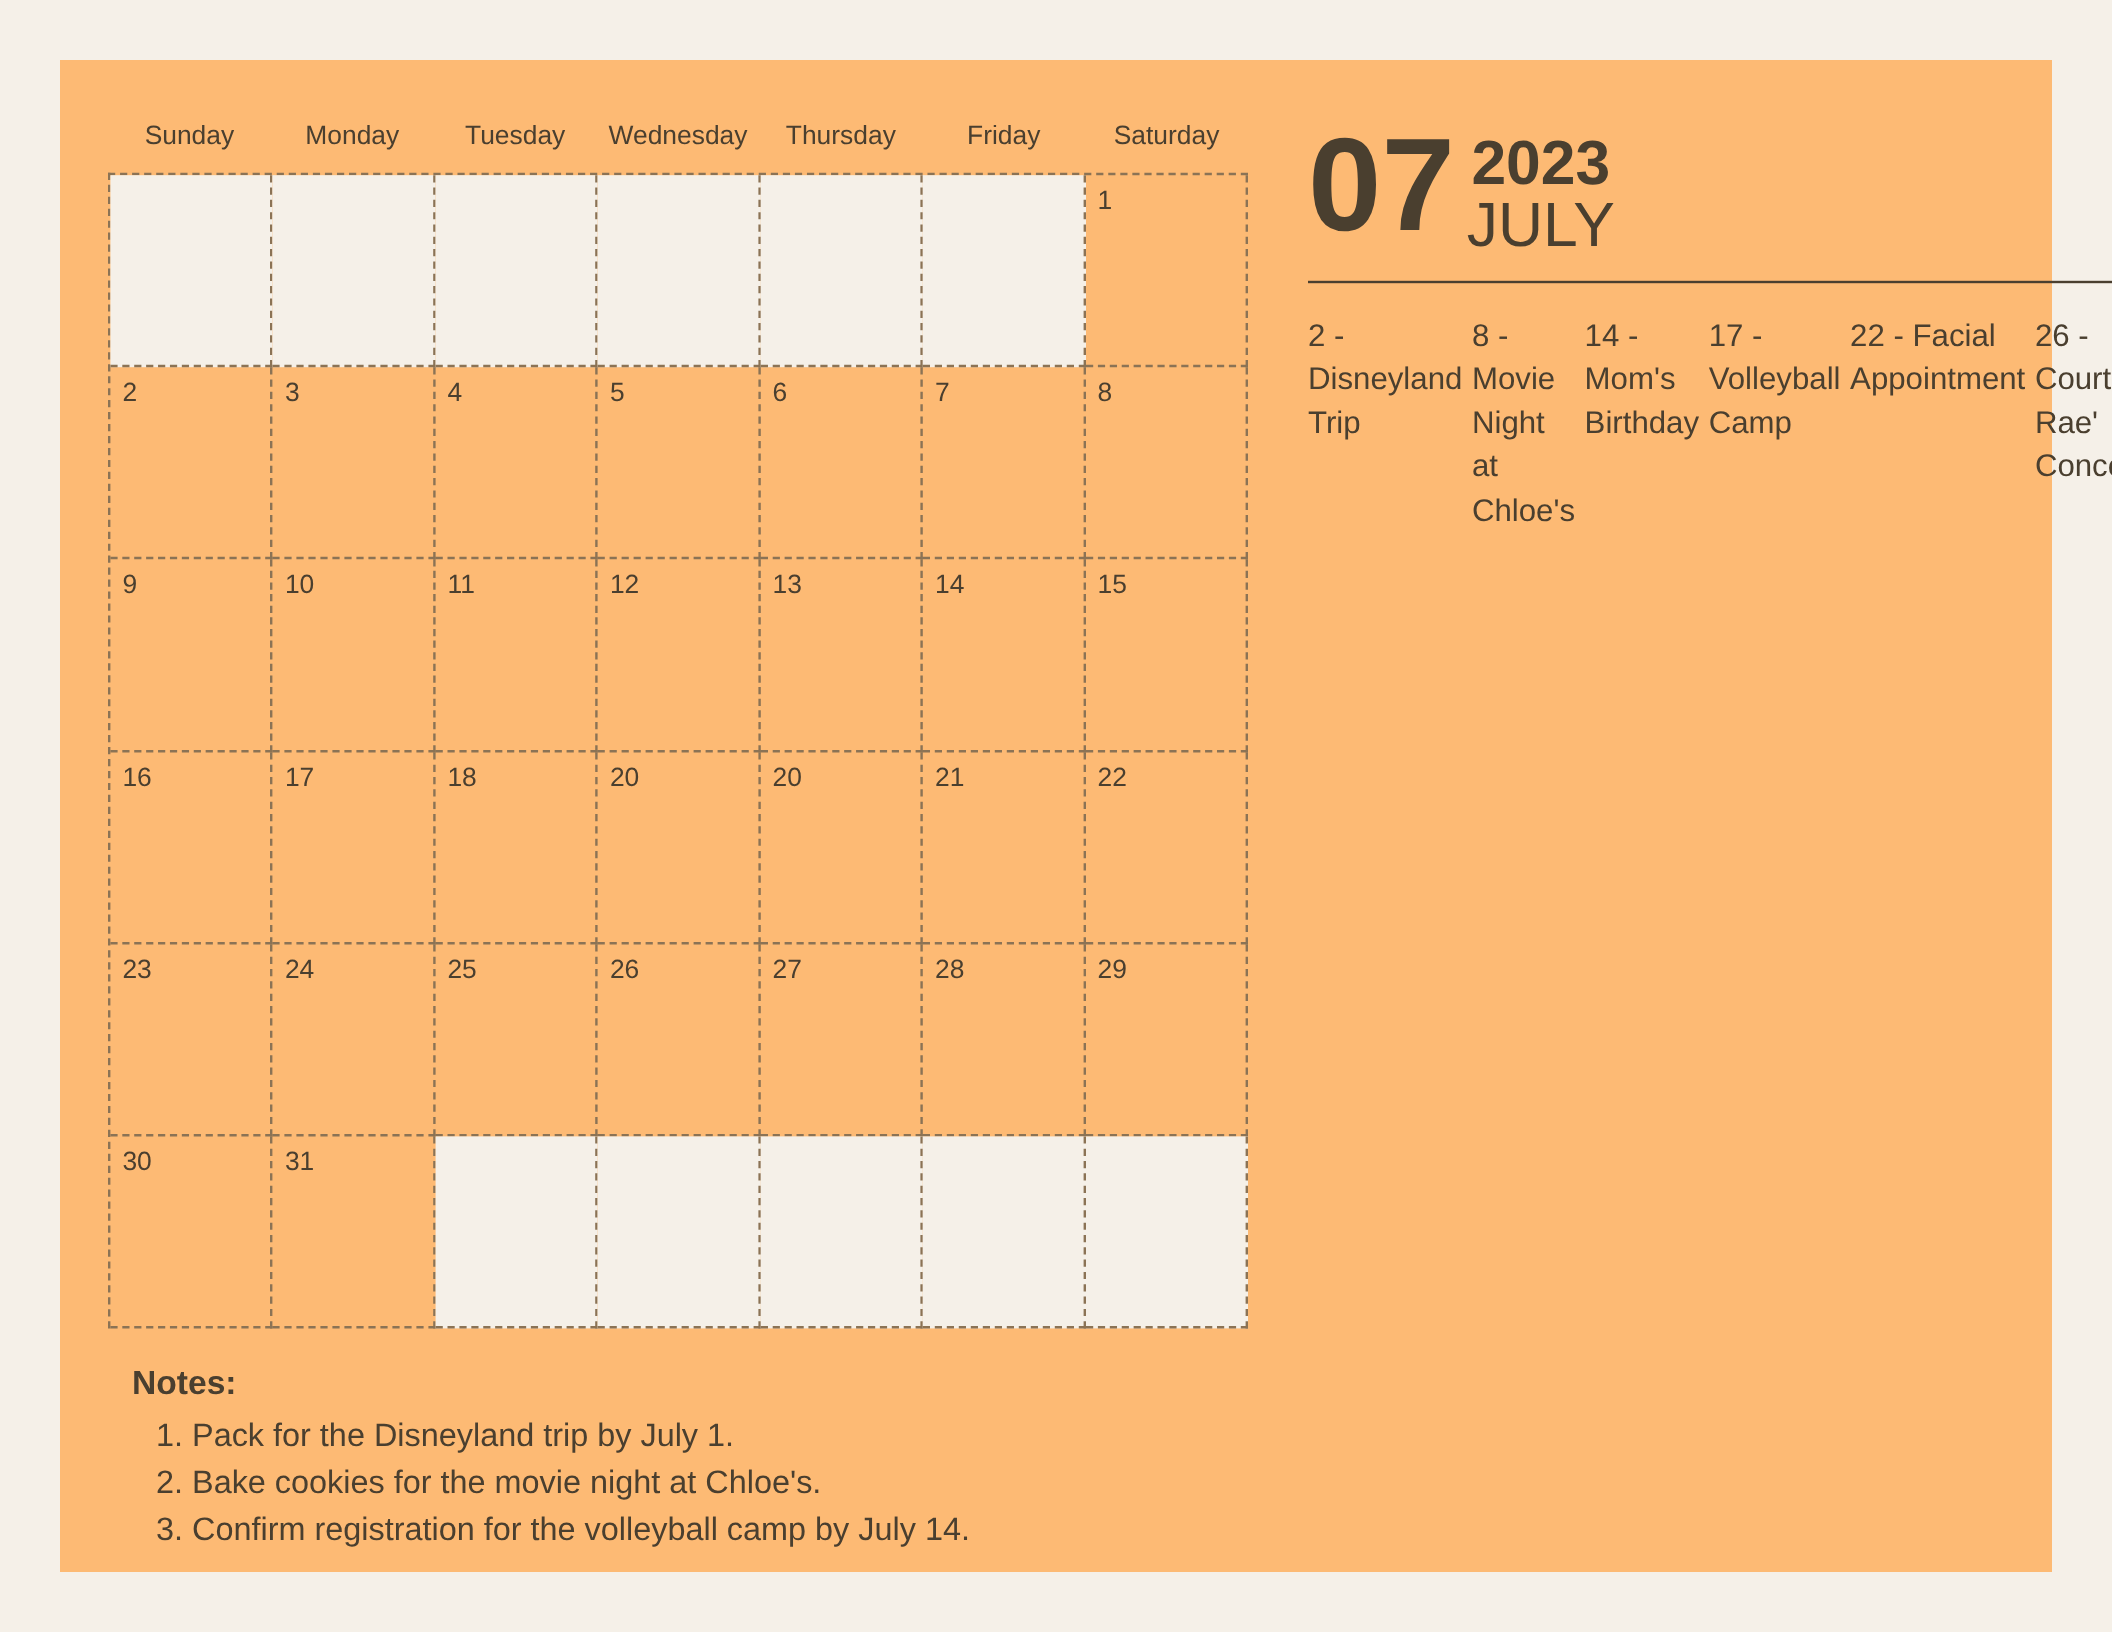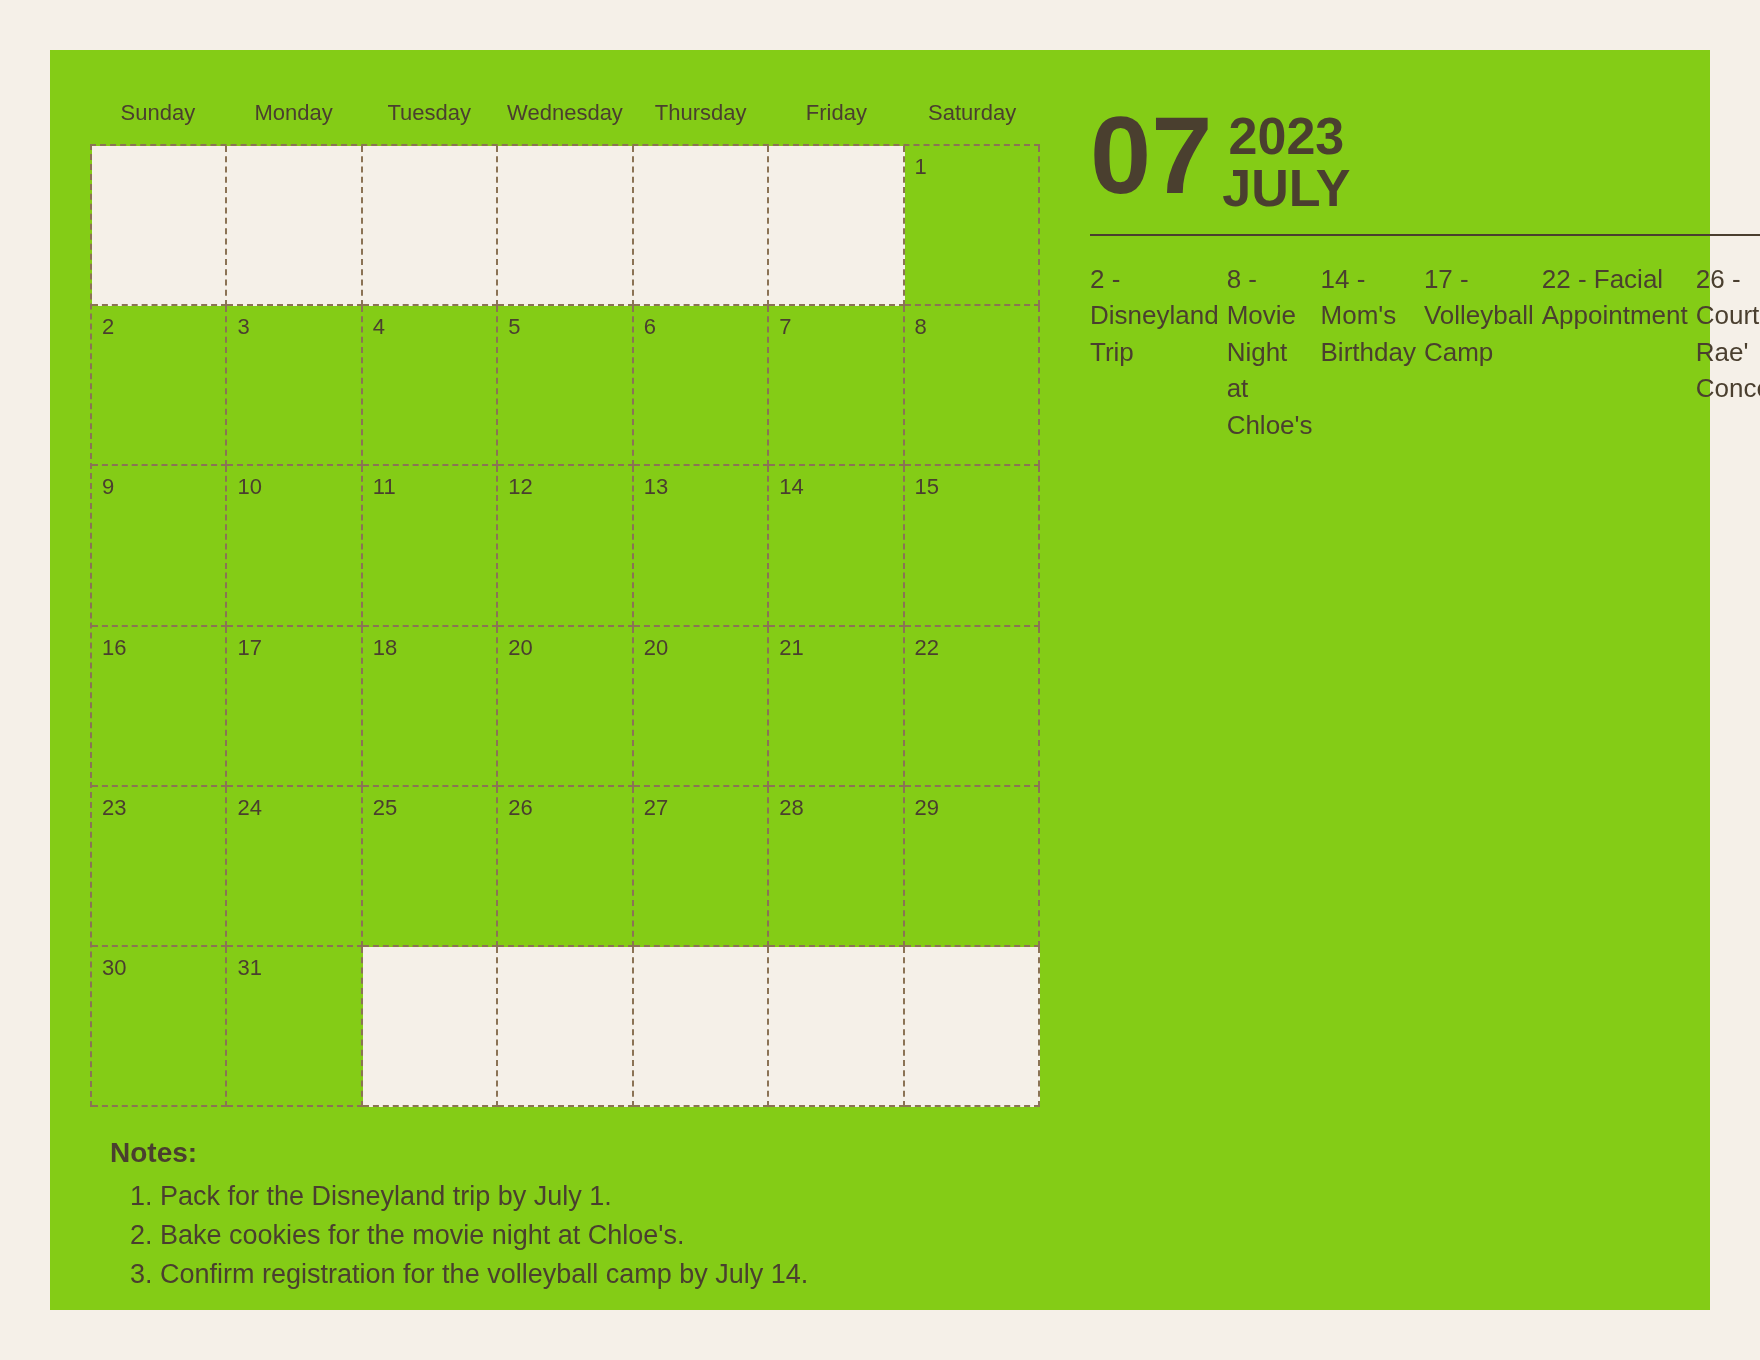--- a/index.html
+++ b/index.html
@@ -8,21 +8,21 @@
       font-family: Georgia, 'Times New Roman', serif;
       width: 1760px;
       height: 1360px;
       display: flex;
       align-items: center;
       justify-content: center;
     }
     .container {
       width: 1660px;
       height: 1260px;
-      background-color: #84cc16;
+      background-color: #fdba74;
       padding: 40px 40px 20px 40px;
       display: flex;
       flex-direction: column;
     }
     .top-section {
       display: flex;
       flex: 1;
       gap: 0;
     }
     .calendar-area {
@@ -93,21 +93,21 @@
     }
     .year-text {
       font-size: 52px;
       font-weight: 700;
       color: #4a3f2f;
       font-family: Arial, sans-serif;
       line-height: 1;
     }
     .month-text {
       font-size: 52px;
-      font-weight: 700;
+      font-weight: 400;
       color: #4a3f2f;
       font-family: Arial, sans-serif;
       line-height: 1;
     }
     .divider-line {
       width: 100%;
       height: 2px;
       background-color: #4a3f2f;
       margin-bottom: 25px;
       position: relative;

